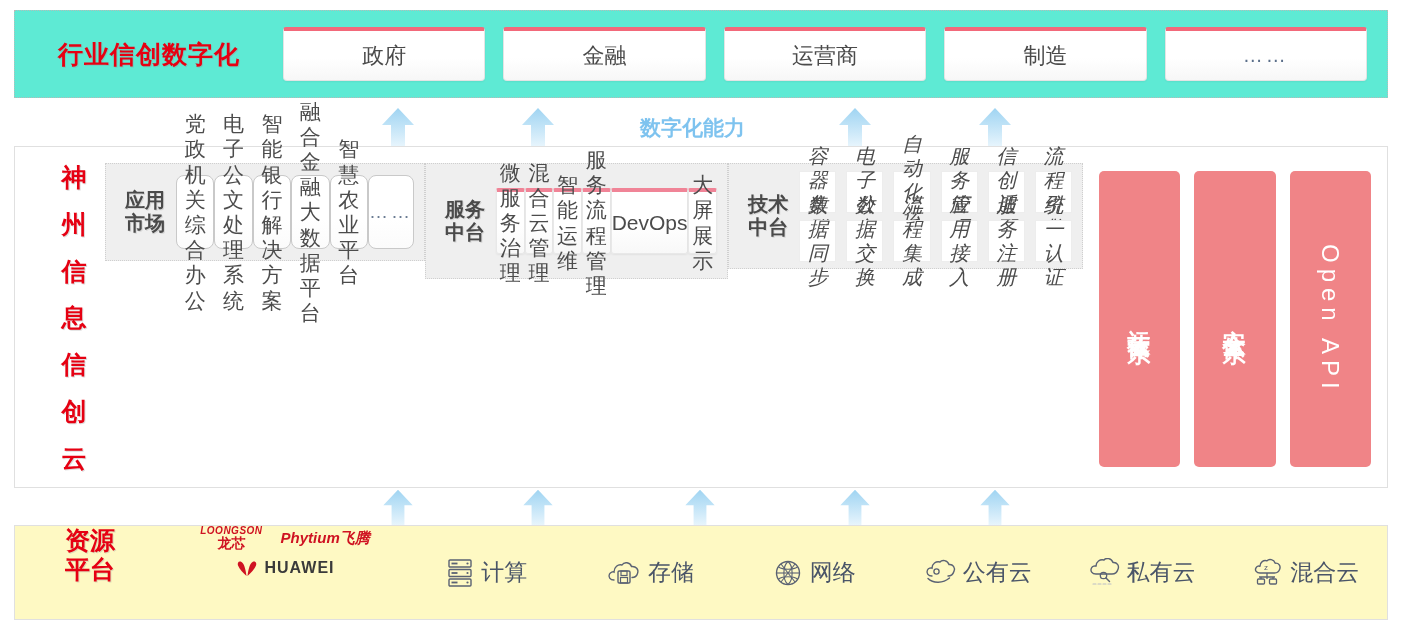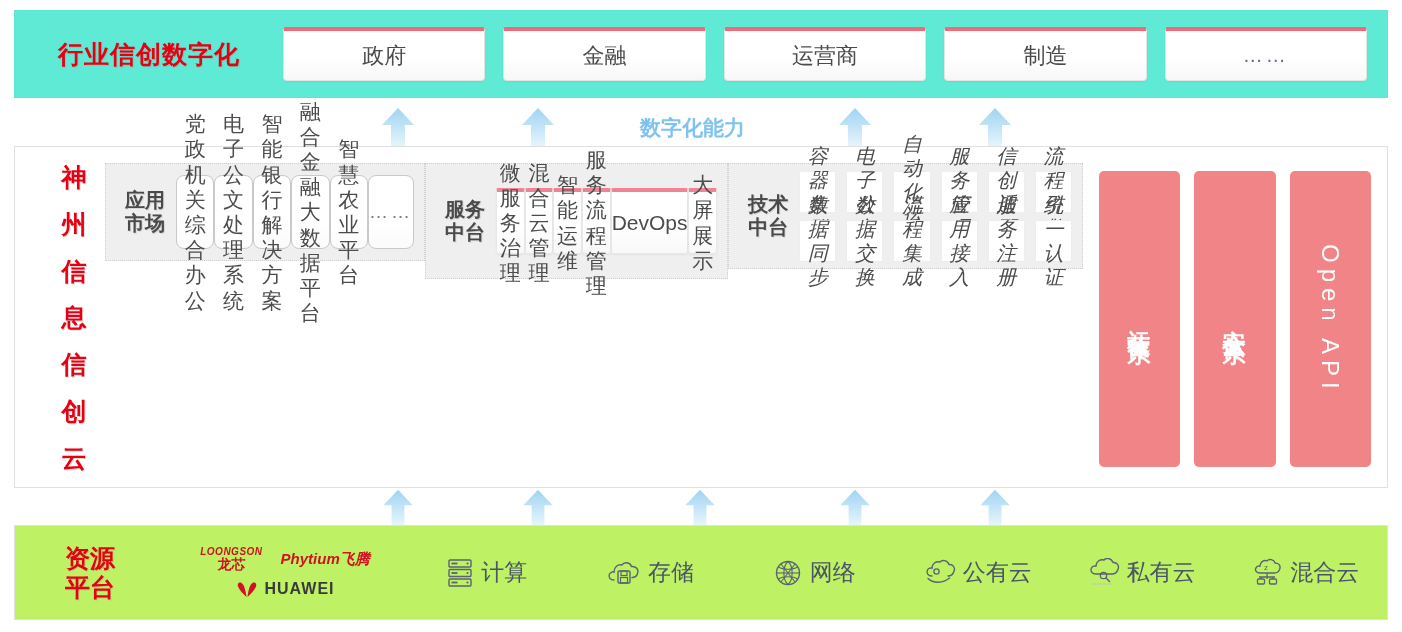--- a/index.html
+++ b/index.html
@@ -143,22 +143,22 @@
   .pillar.latin span {
     writing-mode: vertical-rl; text-orientation: mixed;
     font-weight: normal; letter-spacing: 6px; font-size: 24px;
   }
 
   
   .resource-band {
     position: absolute; left: 14px; top: 525px;
     width: 1374px; height: 95px;
     border: 1px solid #e0e0e0;
-    background: #bef264;
-    display: flex; align-items: center;
+    background: #fef9c3;
+    display: flex; 
   }
   .res-title {
     width: 150px; text-align: center;
     color: #e60012; font-size: 25px; font-weight: bold;
     line-height: 1.15;
     text-shadow: 1px 1px 0 rgba(160,160,160,.35);
   }
   .vendor-logos {
     width: 240px; display: flex; flex-direction: column;
     align-items: center; gap: 9px;

